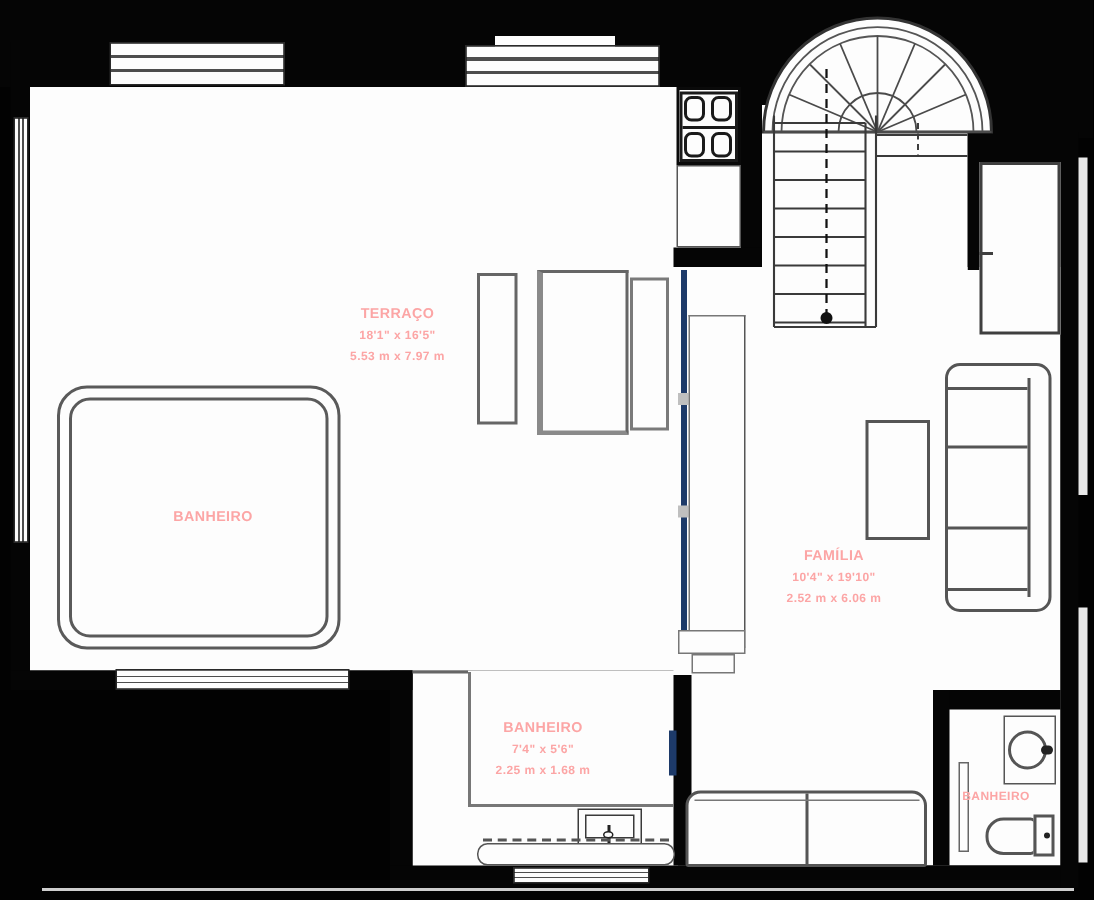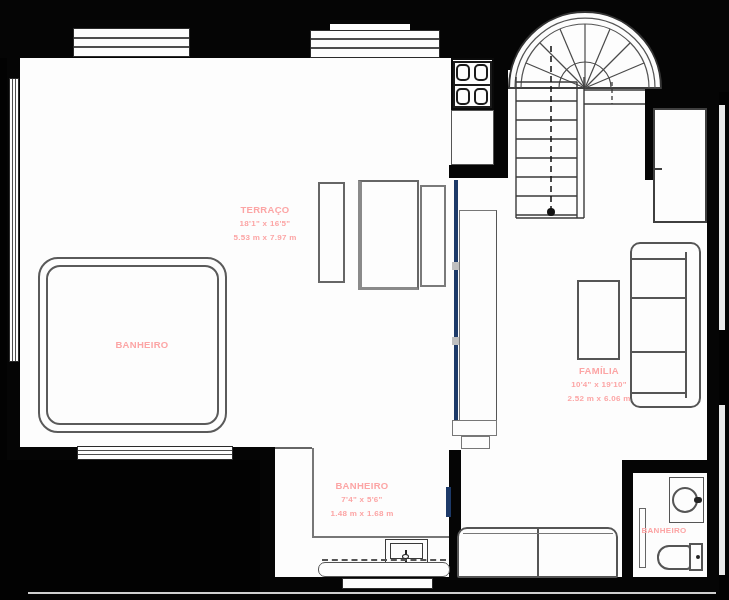--- a/index.html
+++ b/index.html
@@ -104,21 +104,21 @@
   .toilet-tank{left:689px;top:543px;width:14px;height:28px;border:2px solid #555;background:#fdfdfd;}
   .toilet-dot{left:696px;top:555px;width:4px;height:4px;background:#222;border-radius:50%;}
   .bath-door{left:639px;top:508px;width:7px;height:60px;border:1.5px solid #666;background:#fdfdfd;}
 
   
   .label{color:#fca5a5;text-align:center;font-weight:bold;letter-spacing:.3px;}
   .label .nm{font-size:9.5px;line-height:14px;}
   .label .dim{font-size:8px;line-height:14px;}
   .label-terraco{left:205px;top:203px;width:120px;}
   .label-piscina{left:92px;top:338px;width:100px;}
-  .label-familia{left:539px;top:364px;width:120px;}
+  .label-familia{left:496px;top:364px;width:120px;}
   .label-cozinha{left:302px;top:479px;width:120px;}
   .label-banheiro{left:624px;top:524px;width:80px;}
 
   .stairs-svg{left:0;top:0;width:729px;height:600px;pointer-events:none;}
 </style>
 </head>
 <body>
 
 <div class="plan">
 
@@ -254,19 +254,19 @@
     <div class="nm">BANHEIRO</div>
   </div>
   <div class="abs label label-familia">
     <div class="nm">FAMÍLIA</div>
     <div class="dim">10'4" x 19'10"</div>
     <div class="dim">2.52 m x 6.06 m</div>
   </div>
   <div class="abs label label-cozinha">
     <div class="nm">BANHEIRO</div>
     <div class="dim">7'4" x 5'6"</div>
-    <div class="dim">1.48 m x 1.68 m</div>
+    <div class="dim">2.25 m x 1.68 m</div>
   </div>
   <div class="abs label label-banheiro">
     <div class="dim">BANHEIRO</div>
   </div>
 
 </div>
 
 </body></html>

